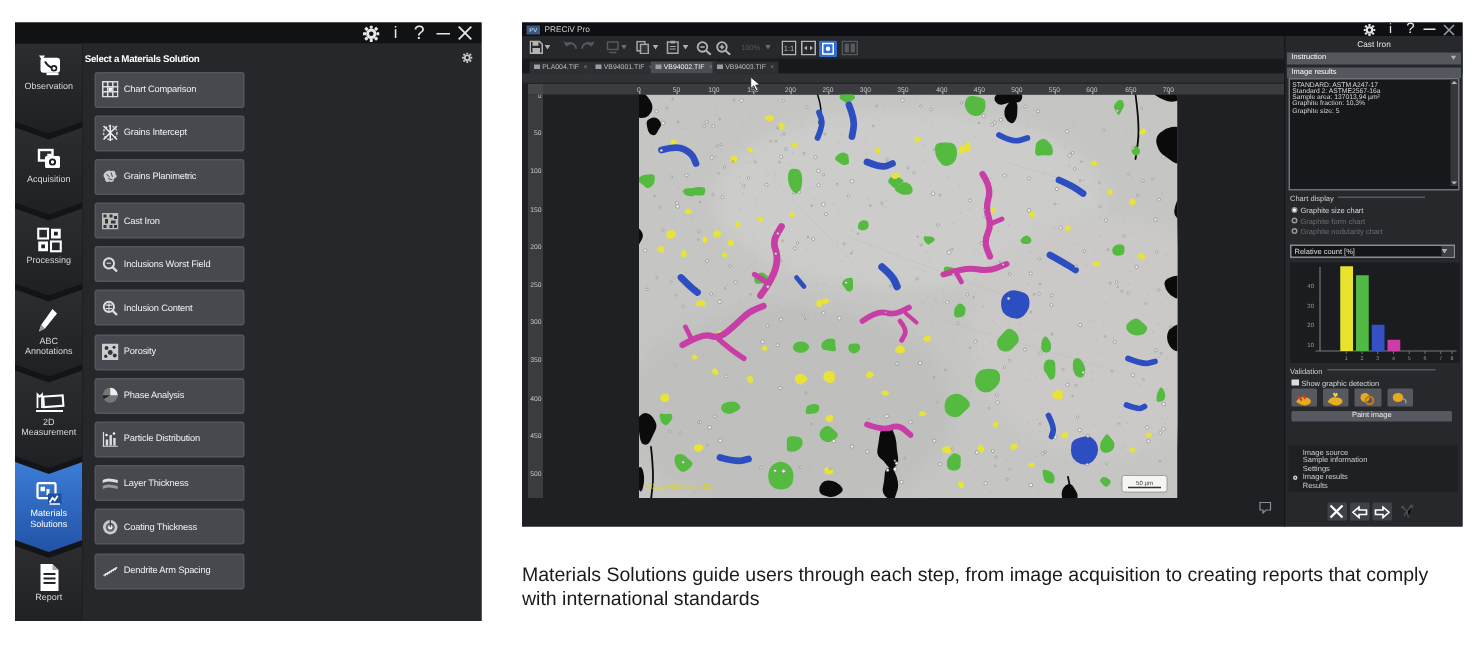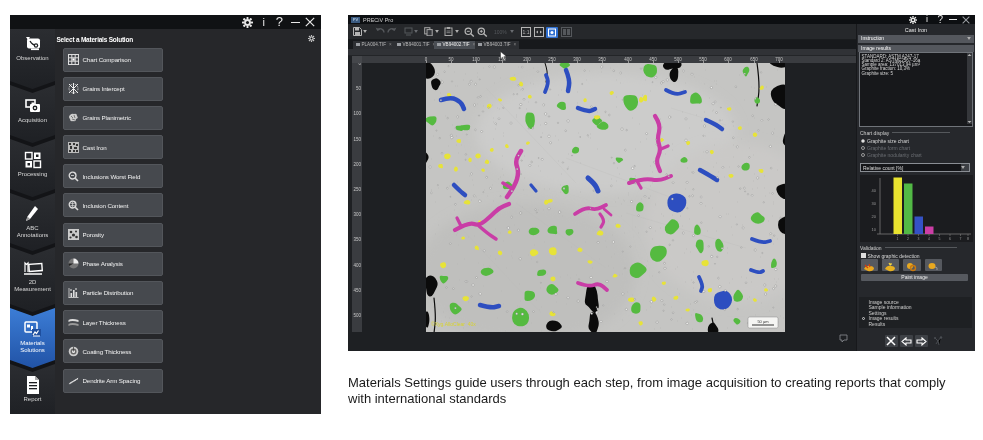--- a/index.html
+++ b/index.html
@@ -1083,13 +1083,13 @@
     <div class="bigbtn" style="left:75px;background:none;">
         <svg width="11" height="10" viewBox="0 0 11 10">
           <path d="M2 2 L5 5 M8 1 L5 5 L6 9 M3 8 L5 5" stroke="#4a4d52" stroke-width="1"></path>
           <circle cx="2" cy="2" r="1" fill="#4a4d52"></circle>
           <circle cx="8" cy="1.5" r="1.2" fill="#4a4d52"></circle>
         </svg>
       </div>
   </div>
 </div>
 
-<div id="cap">Materials Settings guide users through each step, from image acquisition to creating reports that comply with international standards</div>
+<div id="cap">Materials Solutions guide users through each step, from image acquisition to creating reports that comply with international standards</div>
 
 </body></html>

